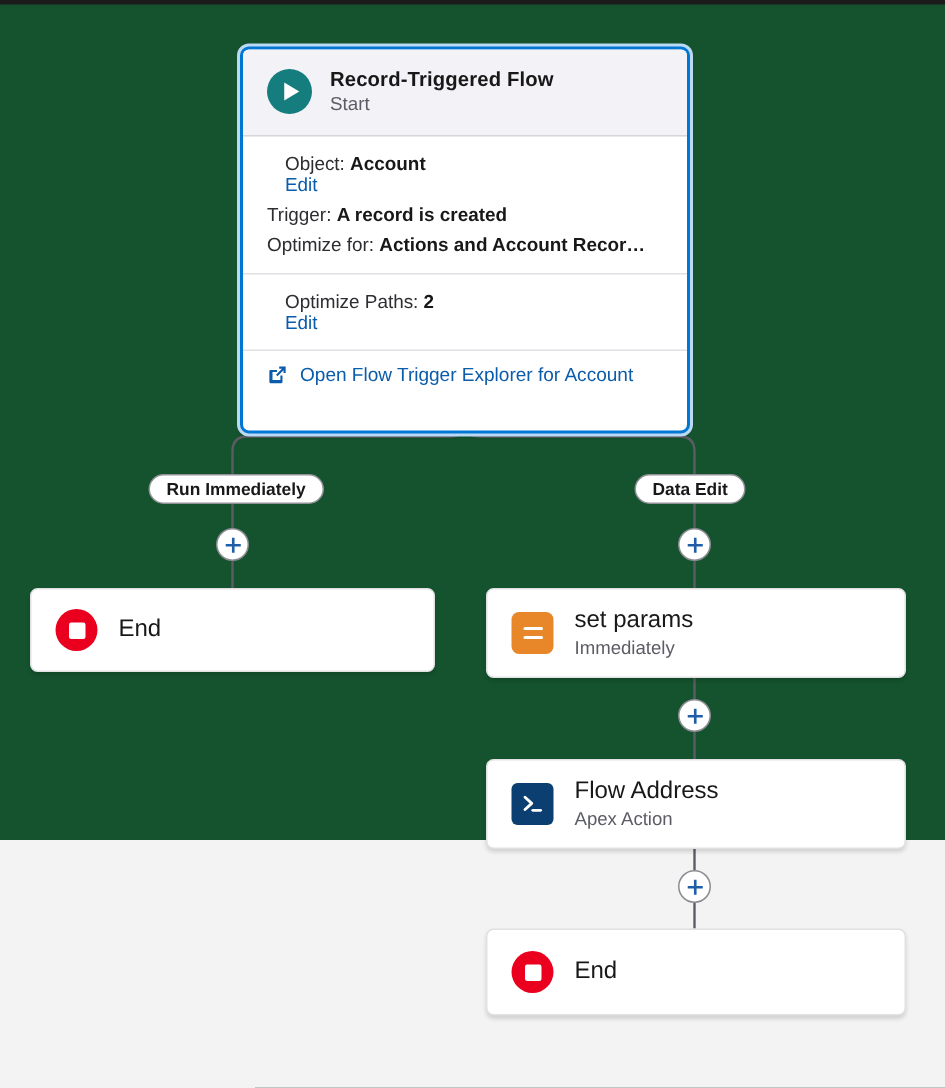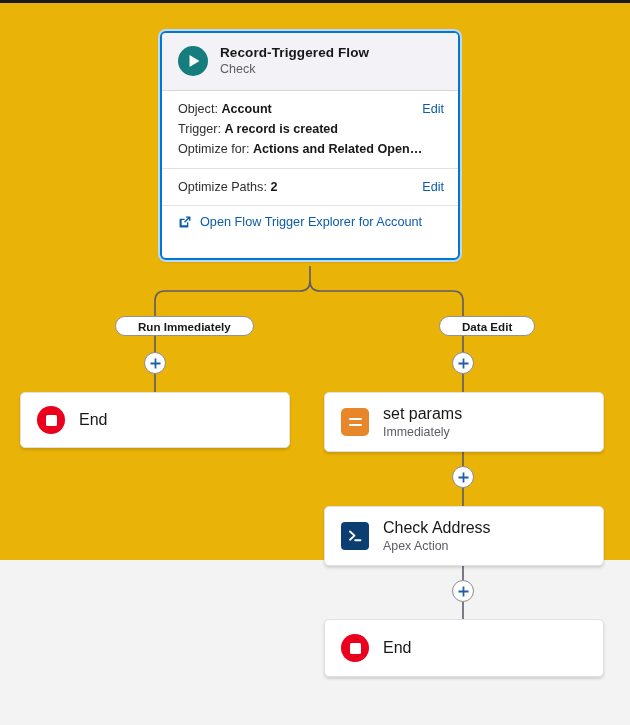--- a/index.html
+++ b/index.html
@@ -7,21 +7,21 @@
     margin: 0; padding: 0;
     width: 630px; height: 725px;
     background: #f3f3f3;
     font-family: "Liberation Sans", sans-serif;
     overflow: hidden;
   }
   #canvas {
     position: relative;
     width: 630px;
     height: 560px;
-    background: #eab308;
+    background: #14532d;
   }
   .top-strip {
     position: absolute;
     top: 0; left: 0;
     width: 630px; height: 3px;
     background: #1b1b1b;
   }
 
   
   #wires {
@@ -74,20 +74,21 @@
   }
   .start-body { padding: 8px 14px 9px 16px; }
   .kv-row {
     display: flex;
     align-items: baseline;
     justify-content: space-between;
     font-size: 12.6px;
     color: #2e2e32;
     padding: 3px 0;
     white-space: nowrap;
+    flex-direction: column;
   }
   .kv-label { color: #2e2e32; }
   .kv-value { font-weight: bold; color: #181818; }
   .kv-text { overflow: hidden; text-overflow: ellipsis; }
   .edit-link {
     color: #0b5cab;
     font-size: 12.6px;
     text-decoration: none;
     margin-left: 12px;
     flex: 0 0 auto;
@@ -102,32 +103,31 @@
   .ext-link-text {
     color: #0b5cab;
     font-size: 12.7px;
     text-decoration: none;
   }
 
   
   .pill {
     position: absolute;
     height: 20px;
-    padding: 0 22px;
+    padding: 0 11px;
     background: #ffffff;
     border: 1px solid #919197;
     border-radius: 11px;
     font-size: 11.6px;
     font-weight: bold;
     color: #181818;
     display: flex;
     align-items: center;
     justify-content: center;
     white-space: nowrap;
-    margin-left: 16px;
   }
 
   
   .plus-btn {
     position: absolute;
     width: 22px; height: 22px;
     border-radius: 50%;
     background: #ffffff;
     border: 1.2px solid #8b8b92;
     display: flex;
@@ -226,21 +226,21 @@
 
   <div class="start-node">
     <div class="start-header">
       <div class="play-circle">
         <svg width="30" height="30" viewBox="0 0 30 30" aria-hidden="true">
           <polygon points="11.5,9 21.5,15 11.5,21" fill="#ffffff"></polygon>
         </svg>
       </div>
       <div class="start-titles">
         <div class="start-title">Record-Triggered Flow</div>
-        <div class="start-sub">Check</div>
+        <div class="start-sub">Start</div>
       </div>
     </div>
 
     <div class="start-body">
 
       <div class="kv-row">
         <div class="kv-text">
           <span class="kv-label">Object:</span>
           <span class="kv-value">Account</span>
         </div>
@@ -250,21 +250,21 @@
       <div class="kv-row">
         <div class="kv-text">
           <span class="kv-label">Trigger:</span>
           <span class="kv-value">A record is created</span>
         </div>
       </div>
 
       <div class="kv-row">
         <div class="kv-text">
           <span class="kv-label">Optimize for:</span>
-          <span class="kv-value">Actions and Related Open…</span>
+          <span class="kv-value">Actions and Account Recor…</span>
         </div>
       </div>
 
     </div>
 
     <div class="divider"></div>
 
     <div class="sched-section">
       <div class="kv-row">
         <div class="kv-text">
@@ -337,21 +337,21 @@
   </div>
 
   <div class="node" style="left:324px; top:506px; width:280px; height:60px;">
     <div class="node-icon icon-apex">
       <svg width="20" height="20" viewBox="0 0 20 20" aria-hidden="true">
         <path d="M5 5.5 L9.5 9.6 L5 13.7" fill="none" stroke="#ffffff" stroke-width="1.9" stroke-linecap="round" stroke-linejoin="round"></path>
         <path d="M10.2 14.2 H15.4" stroke="#ffffff" stroke-width="1.9" stroke-linecap="round"></path>
       </svg>
     </div>
     <div class="node-texts">
-      <div class="node-title">Check Address</div>
+      <div class="node-title">Flow Address</div>
       <div class="node-sub">Apex Action</div>
     </div>
   </div>
 
   <div class="node" style="left:324px; top:619px; width:280px; height:58px;">
     <div class="node-icon icon-end">
       <div class="icon-end-square"></div>
     </div>
     <div class="node-texts">
       <div class="node-title">End</div>

